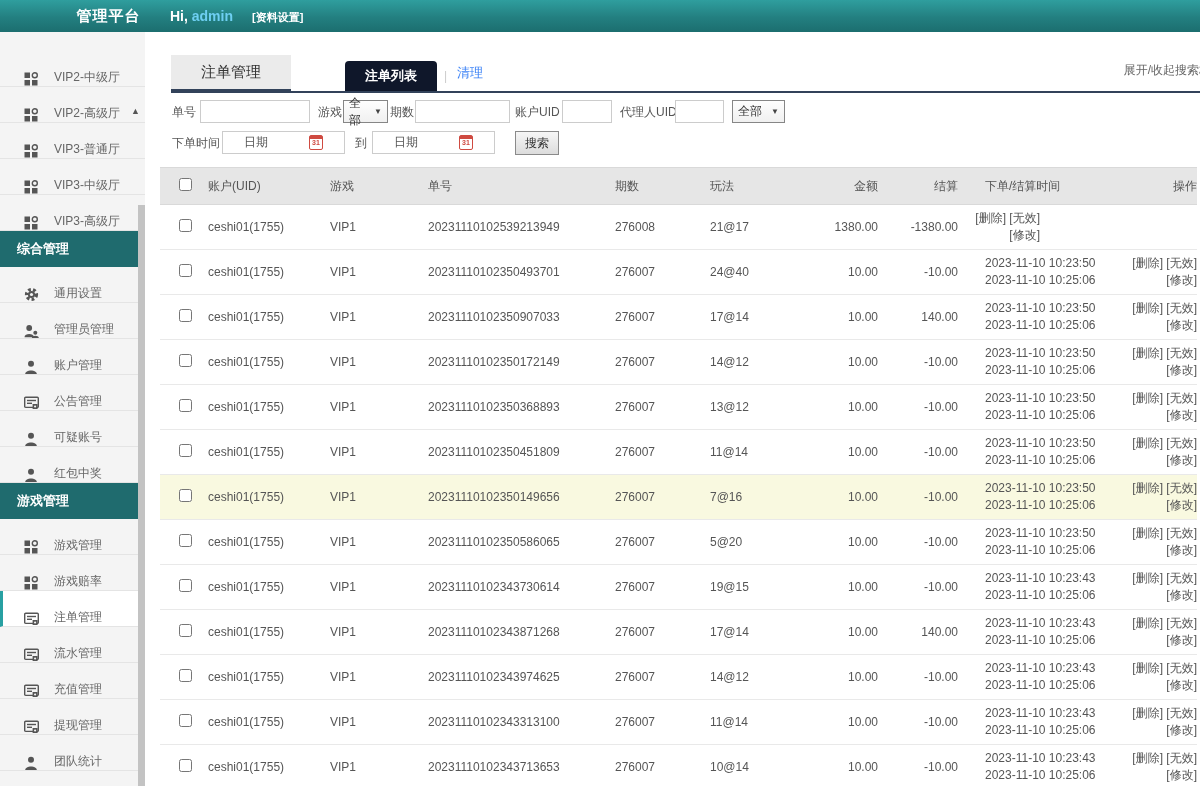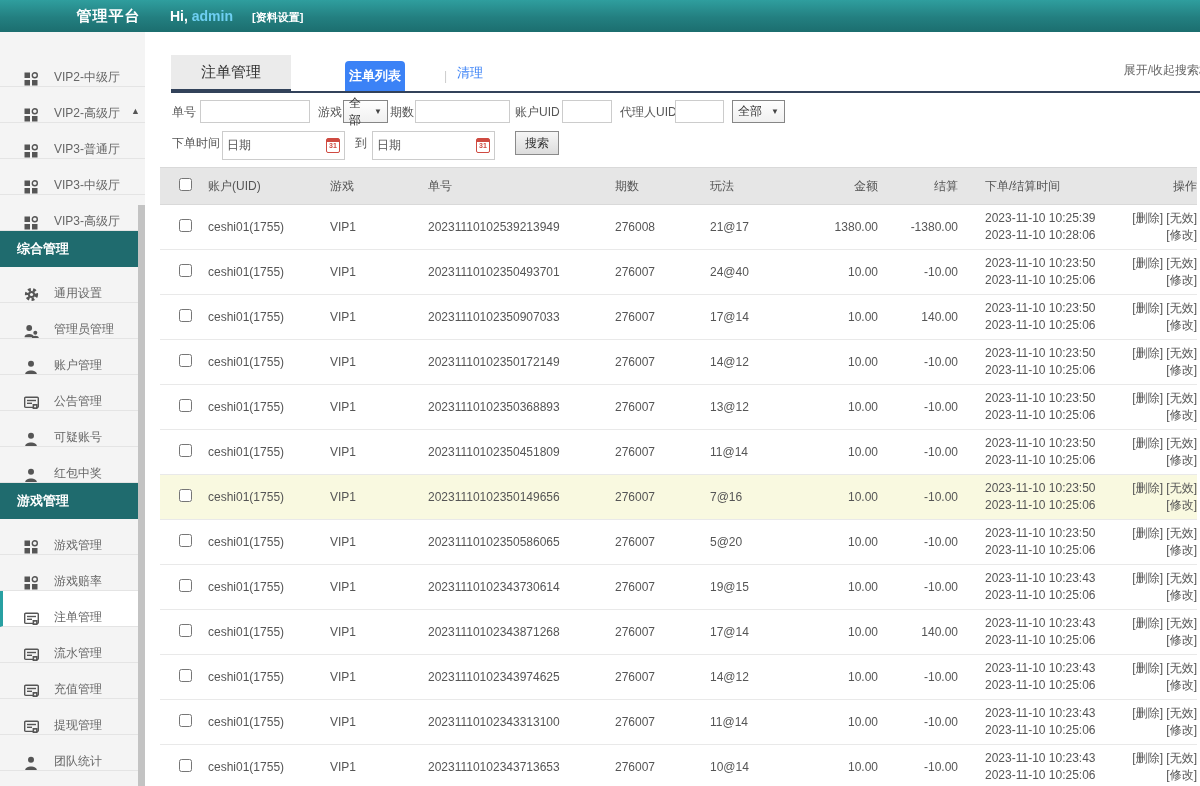--- a/index.html
+++ b/index.html
@@ -31,40 +31,40 @@
   .side-scrollbar { position:absolute; right:0; top:173px; bottom:0; width:7px; background:#c3c3c3; }
 
   
   .main { position:absolute; left:148px; top:32px; right:0; bottom:0; background:#fff; overflow:hidden; }
 
   
   .tabbar { position:absolute; left:23px; right:0; top:23px; height:38px; border-bottom:2px solid #32425a; }
   .page-title-box { position:absolute; left:0; top:0; width:120px; height:38px; background:#ebebeb;
     border-bottom:4px solid #32425a; line-height:34px; text-align:center; font-size:15px; color:#333; }
   .tab-active { position:absolute; left:174px; bottom:0; height:30px; line-height:30px;
-    background:#3b82f6; color:#fff; font-size:13px; font-weight:bold; padding:0 4px;
+    background:#0f172a; color:#fff; font-size:13px; font-weight:bold; padding:0 20px;
     border-radius:4px 4px 0 0; cursor:pointer; }
   .tab-divider { position:absolute; left:273px; bottom:8px; color:#ccc; font-size:12px; }
   .tab-plain { position:absolute; left:286px; bottom:9px; color:#3b82f6; font-size:13px; cursor:pointer; }
   .toggle-search { position:absolute; right:-11px; bottom:12px; font-size:12px; color:#666;
     white-space:nowrap; cursor:pointer; }
 
   
   .filters { position:absolute; left:24px; top:68px; right:0; height:64px; font-size:12px; color:#555; }
   .frow { position:absolute; left:0; right:0; height:24px; }
   .frow1 { top:0; } .frow2 { top:31px; }
   .flabel { position:absolute; top:4px; font-size:12px; color:#555; white-space:nowrap; }
   .finput { position:absolute; top:0; height:23px; border:1px solid #ccc; background:#fff;
     font-size:12px; color:#555; padding:0 4px; font-family:inherit; }
   .fselect { position:absolute; top:0; height:23px; border:1px solid #868686;
     background:linear-gradient(#fefefe,#f0f0f0); font-size:12px; color:#333;
     display:flex; align-items:center; justify-content:space-between; padding:0 5px; cursor:pointer; }
   .fselect .arrow { font-size:8px; color:#444; margin-left:8px; }
-  .dateinput { position:absolute; top:0; height:29px; border:1px solid #ccc; background:#fff;
-    display:flex; align-items:center; justify-content:space-between; padding:0 4px; cursor:text; }
+  .dateinput { position:absolute; top:0; height:23px; border:1px solid #ccc; background:#fff;
+    display:flex; align-items:center; justify-content:space-between; padding:0 21px; cursor:text; }
   .dateinput .dtext { font-size:12px; color:#555; }
   .cal { width:14px; height:15px; border:1px solid #cf4a41; background:#fff; border-radius:2px;
     font-size:7px; color:#cf4a41; text-align:center; line-height:13px; font-weight:bold; position:relative; }
   .cal:before { content:""; position:absolute; left:0; top:0; right:0; height:3px; background:#cf4a41; }
   .search-btn { position:absolute; top:0; height:24px; padding:0 9px; font-size:12px; color:#333;
     border:1px solid #8a8a8a; background:linear-gradient(#f6f6f6,#dcdcdc); cursor:pointer;
     font-family:inherit; }
 
   
   .table { position:absolute; left:12px; top:135px; width:1037px; }
@@ -368,24 +368,20 @@
       </div>
       <div class="trow">
         <div class="c-sel"><input type="checkbox" style=""></div>
         <div class="c-account">ceshi01(1755)</div>
         <div class="c-game">VIP1</div>
         <div class="c-order">20231110102539213949</div>
         <div class="c-period">276008</div>
         <div class="c-play">21@17</div>
         <div class="c-amount">1380.00</div>
         <div class="c-settle">-1380.00</div>
-        <div class="c-time">
-          <div>2023-11-10 10:25:39</div>
-          <div>2023-11-10 10:28:06</div>
-        </div>
         <div class="c-actions">
           <div><span>[删除]</span> <span>[无效]</span></div>
           <div><span>[修改]</span></div>
         </div>
       </div>
       <div class="trow">
         <div class="c-sel"><input type="checkbox" style=""></div>
         <div class="c-account">ceshi01(1755)</div>
         <div class="c-game">VIP1</div>
         <div class="c-order">20231110102350493701</div>

